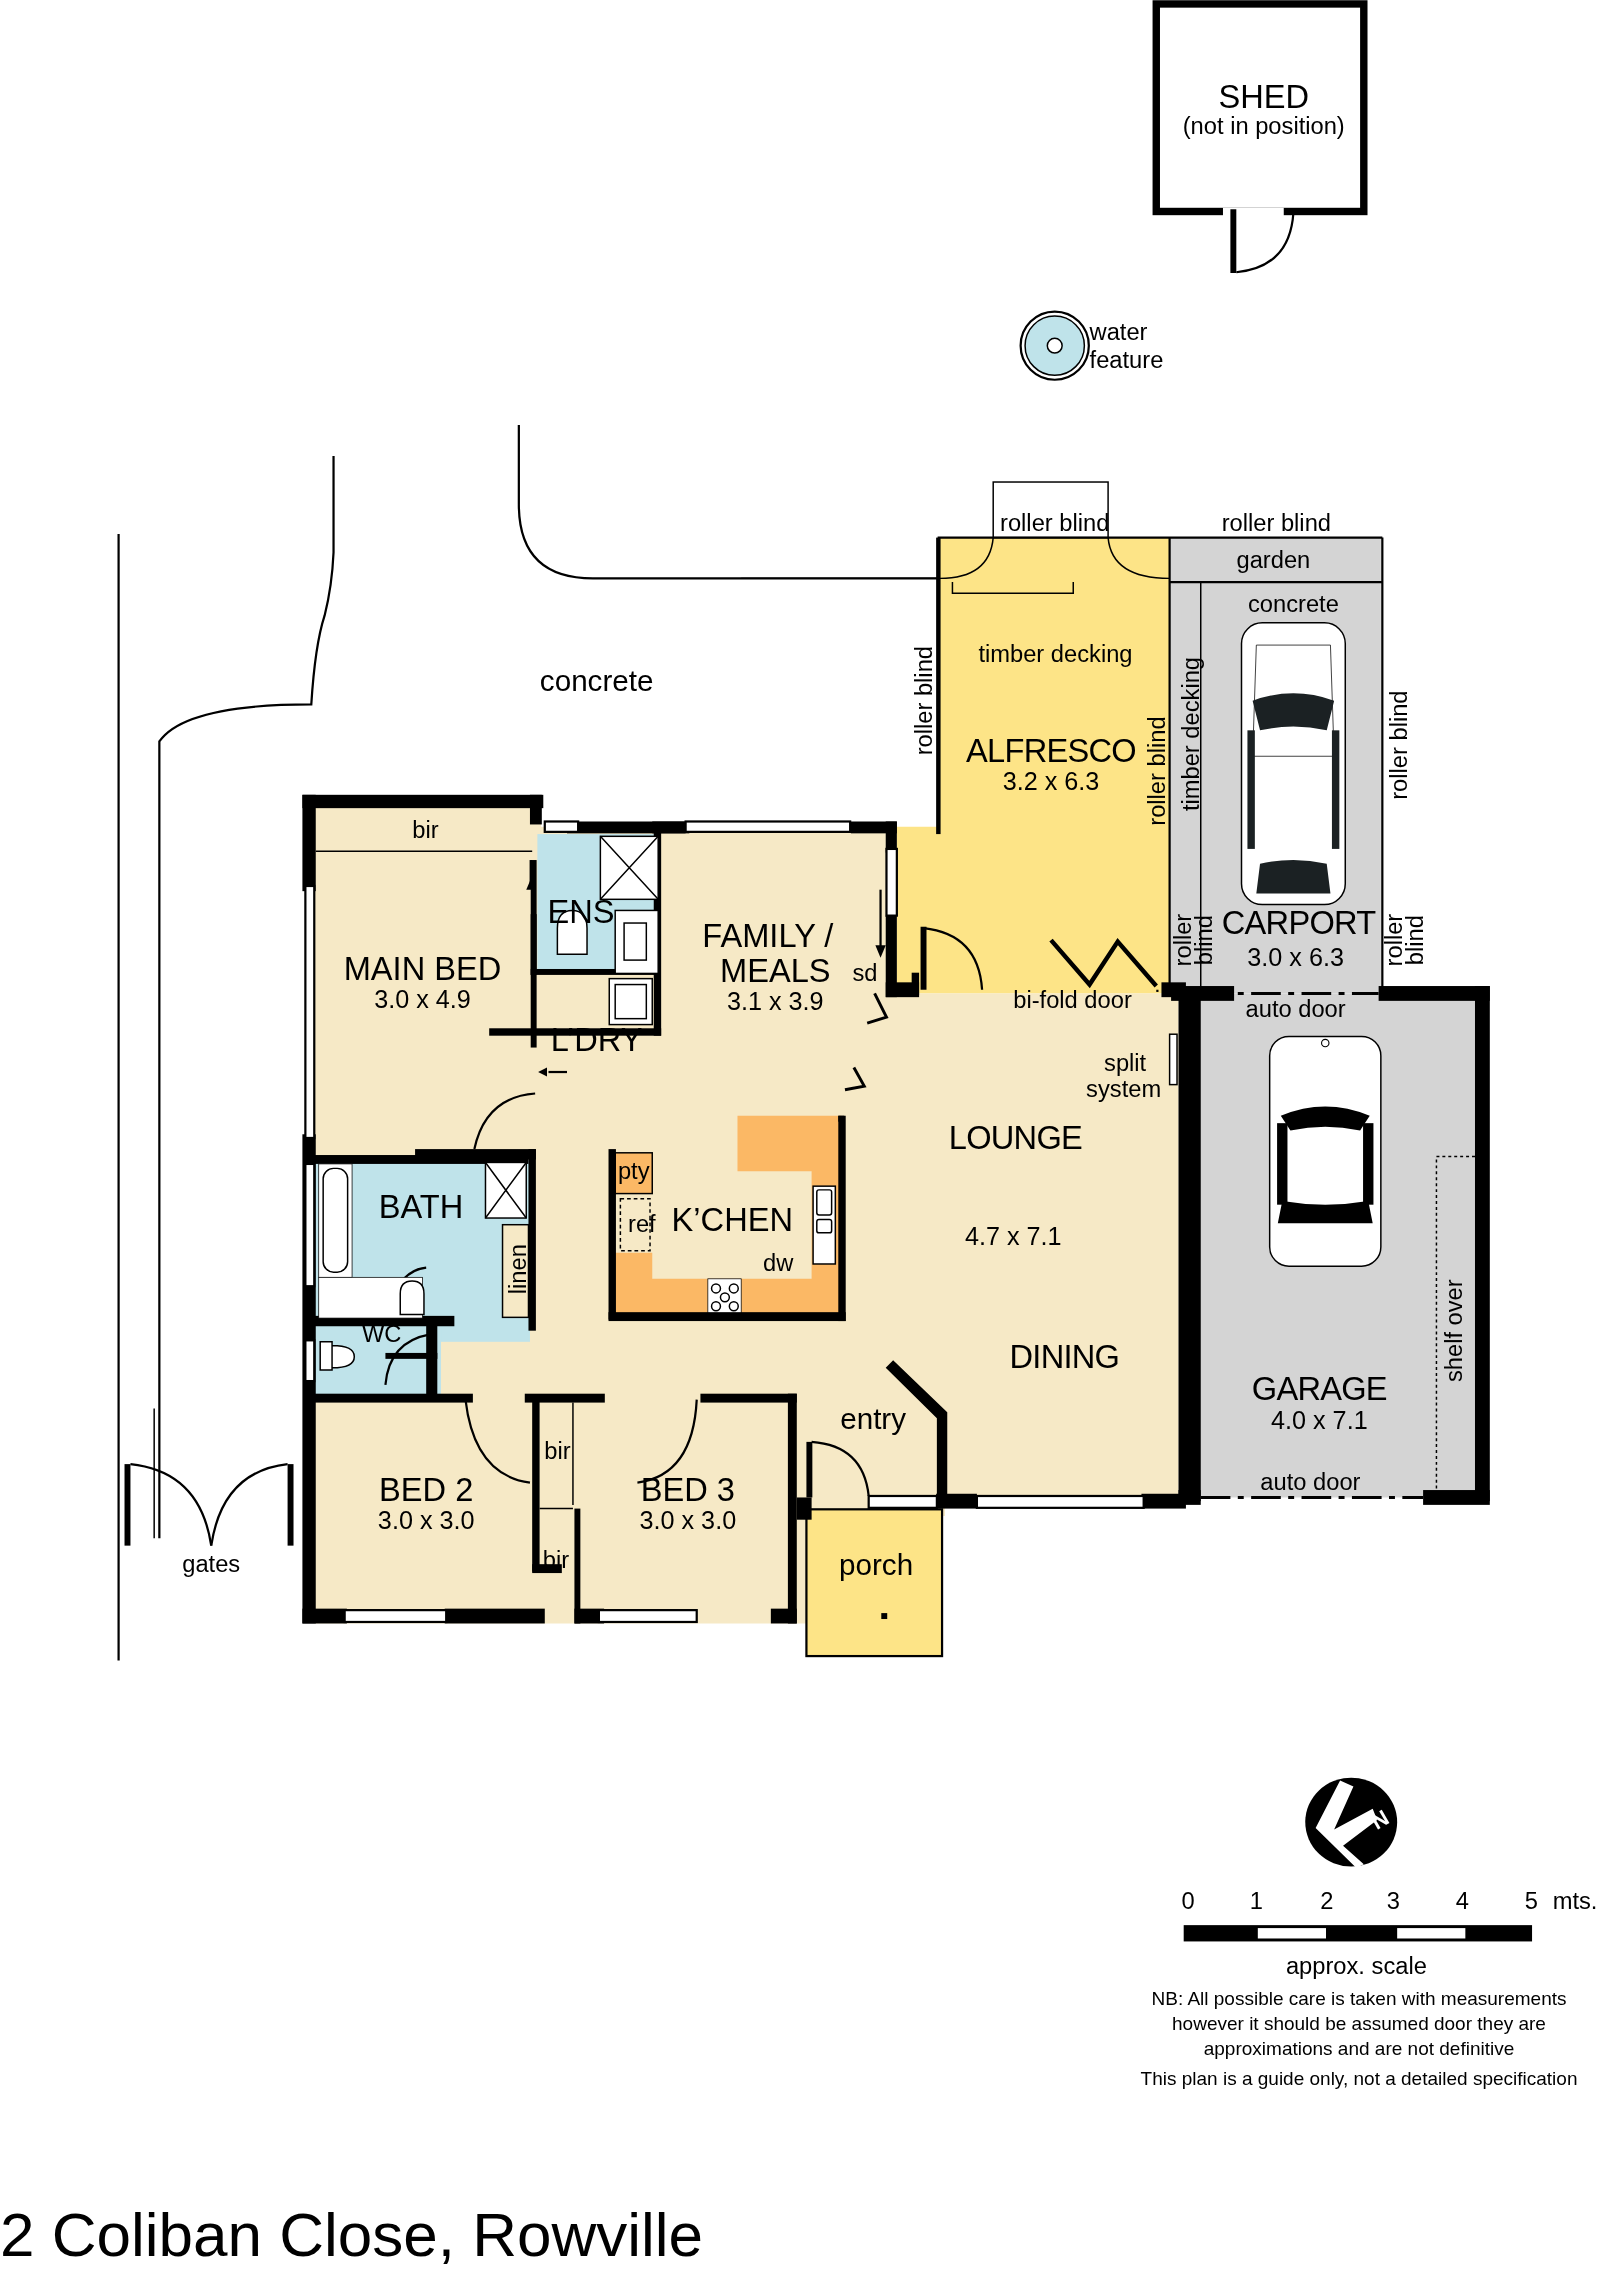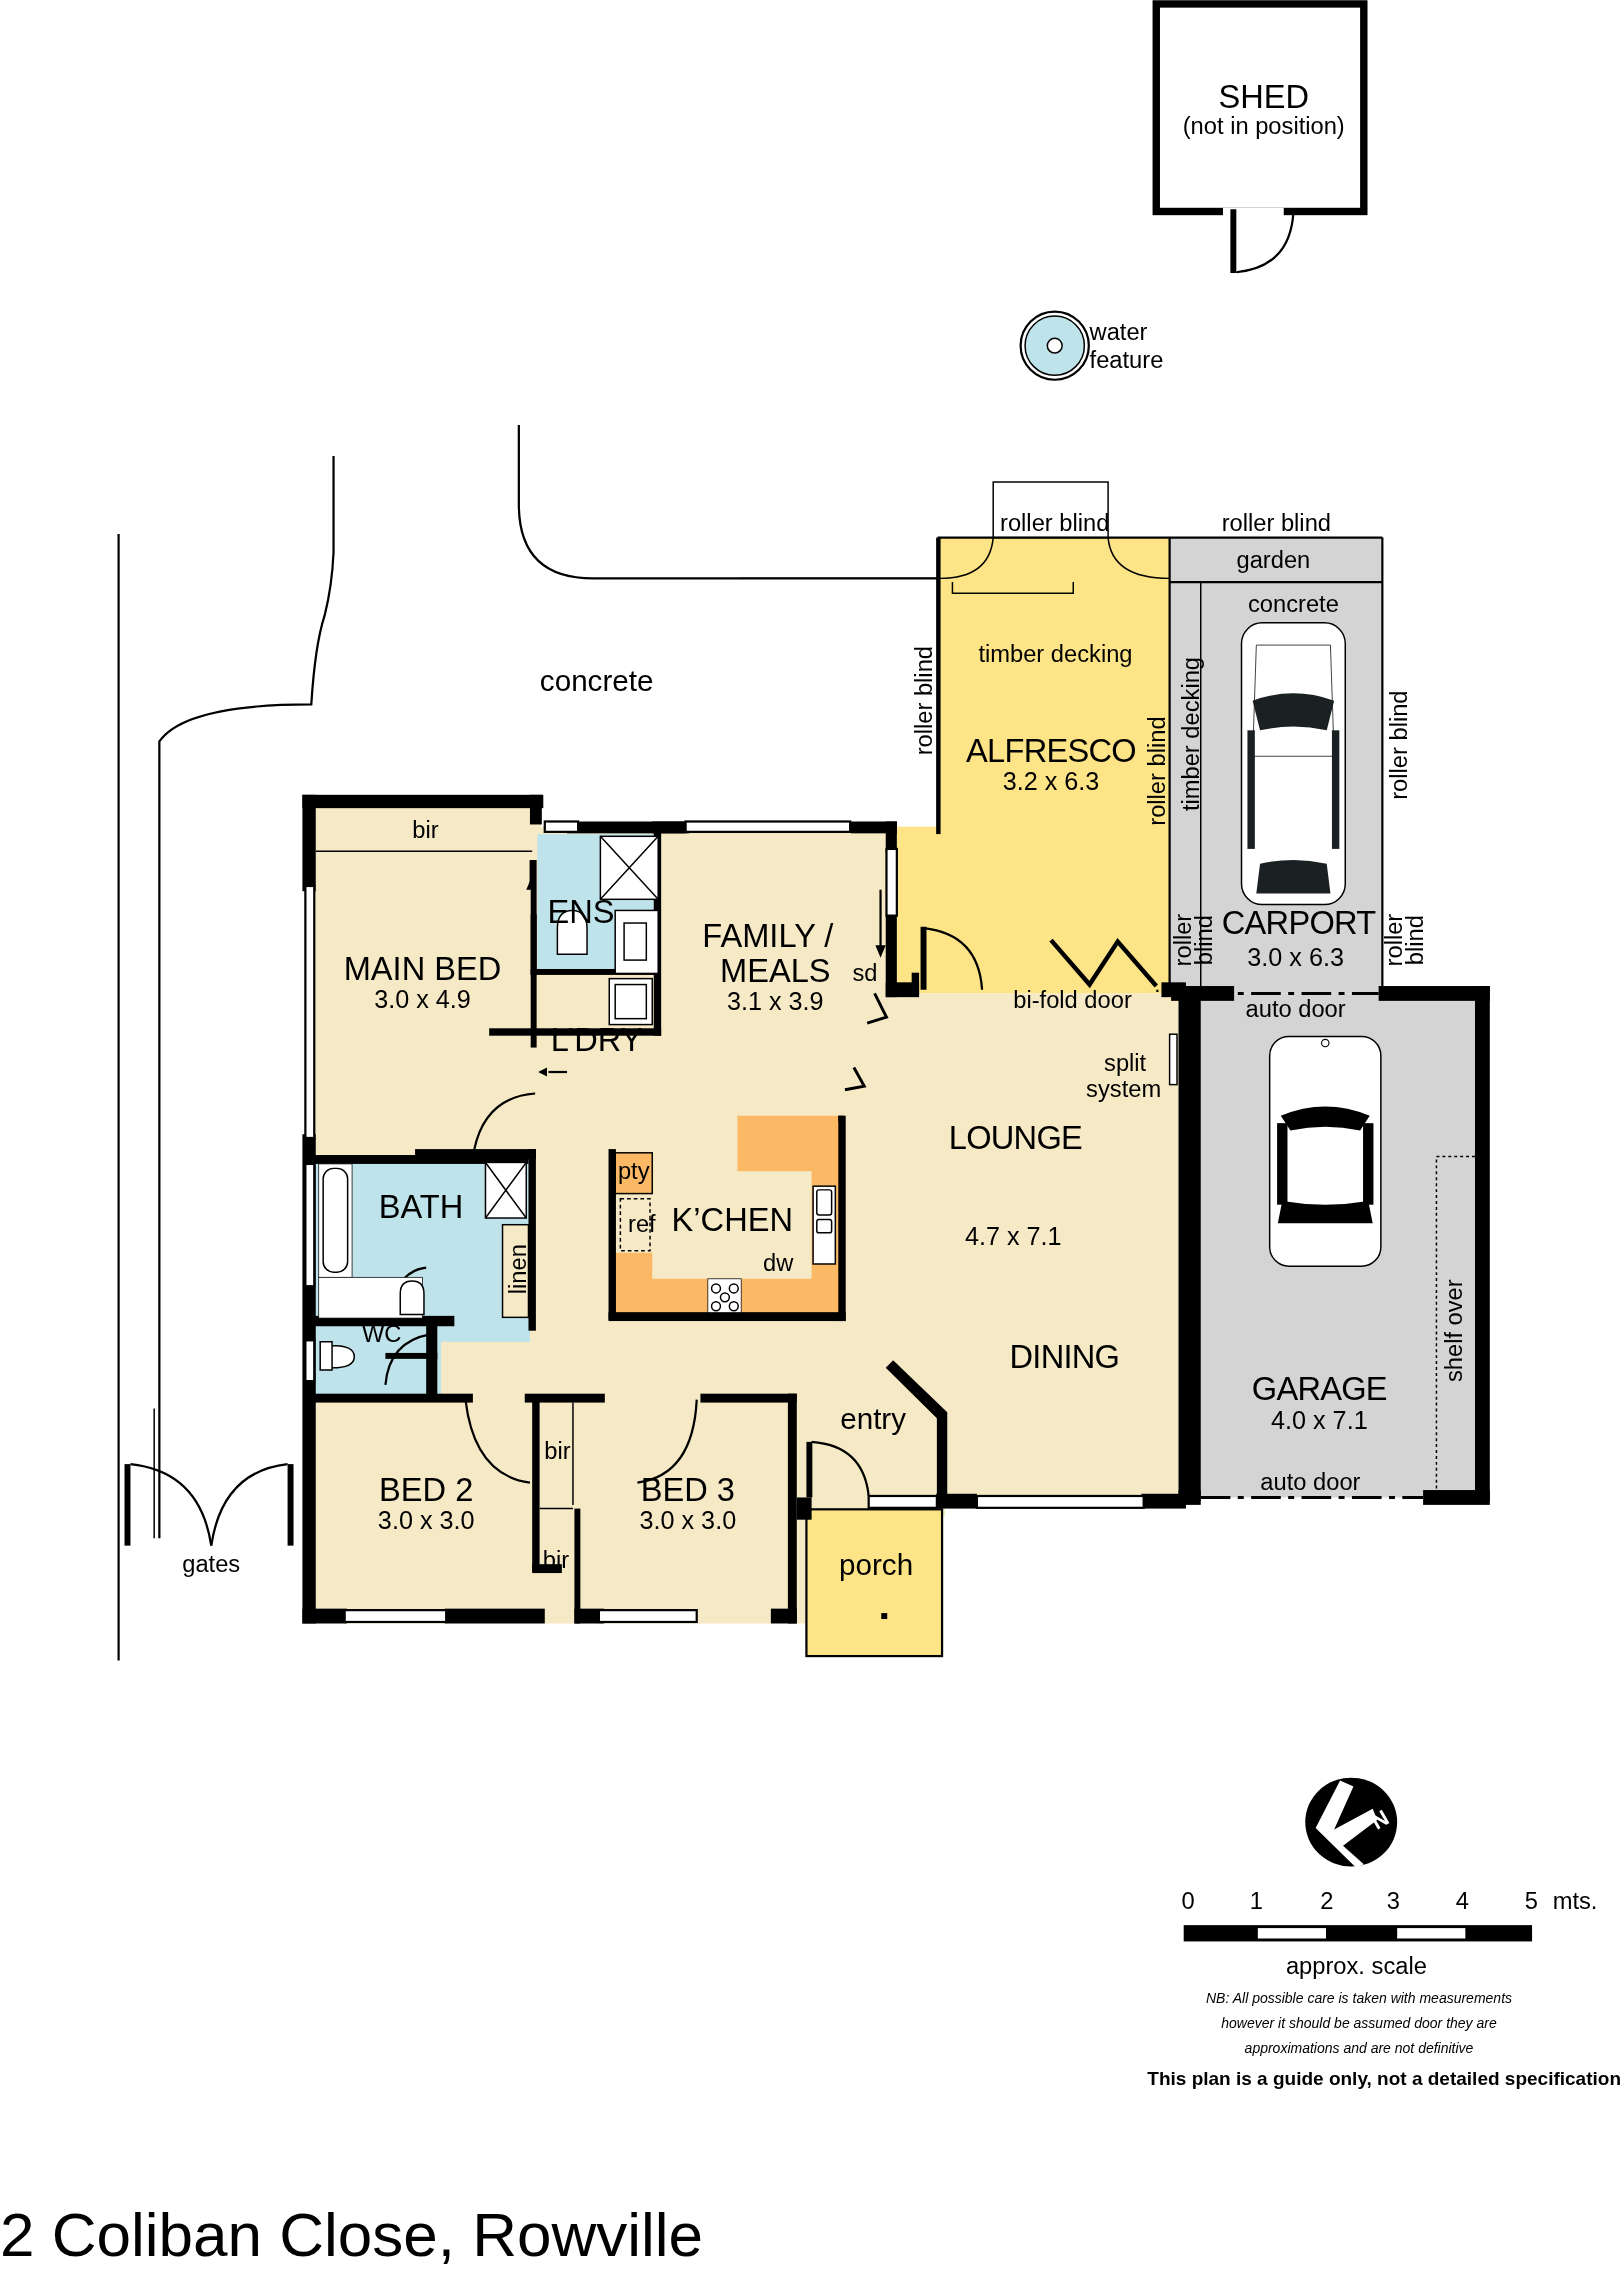--- a/index.html
+++ b/index.html
@@ -12,22 +12,22 @@
   .lbl-dim { font-size: 34px; }
   .lbl-small { font-size: 32px; }
   .lbl-mid { font-size: 40px; }
   .wall { fill: #000; }
   .thin { stroke: #000; stroke-width: 3; fill: none; }
   .thin2 { stroke: #000; stroke-width: 2; fill: none; }
   .win { fill: #fff; stroke: #000; stroke-width: 3; }
   #footer-title { position: absolute; left: 0; top: 2205px; font-size: 62px;
                   line-height: 59px; white-space: nowrap; }
   #notes { position: absolute; left: 1097px; top: 1986px; width: 524px; text-align: center; }
-  #notes .nb { font-size: 14px; line-height: 25px; font-style: italic; }
-  #notes .guide { font-size: 19px; font-weight: bold; margin-top: 7.4px; white-space: nowrap; text-align: right; }
+  #notes .nb { font-size: 19px; line-height: 25px; }
+  #notes .guide { font-size: 19px; font-weight: normal; margin-top: 7.4px; white-space: nowrap; text-align: center; }
 </style>
 </head>
 <body>
 
 <svg id="plan" viewBox="0 0 2187 3066" xmlns="http://www.w3.org/2000/svg">
 
   <g>
     <line class="thin" x1="160" y1="720" x2="160" y2="2240"></line>
     <path class="thin" d="M 450 615 L 450 745 Q 448 790 438 830 Q 425 870 420 950 Q 250 950 215 1000 L 215 2075"></path>
     <path class="thin" d="M 700 573 L 700 680 Q 700 780 800 780 L 1265 780"></path>

